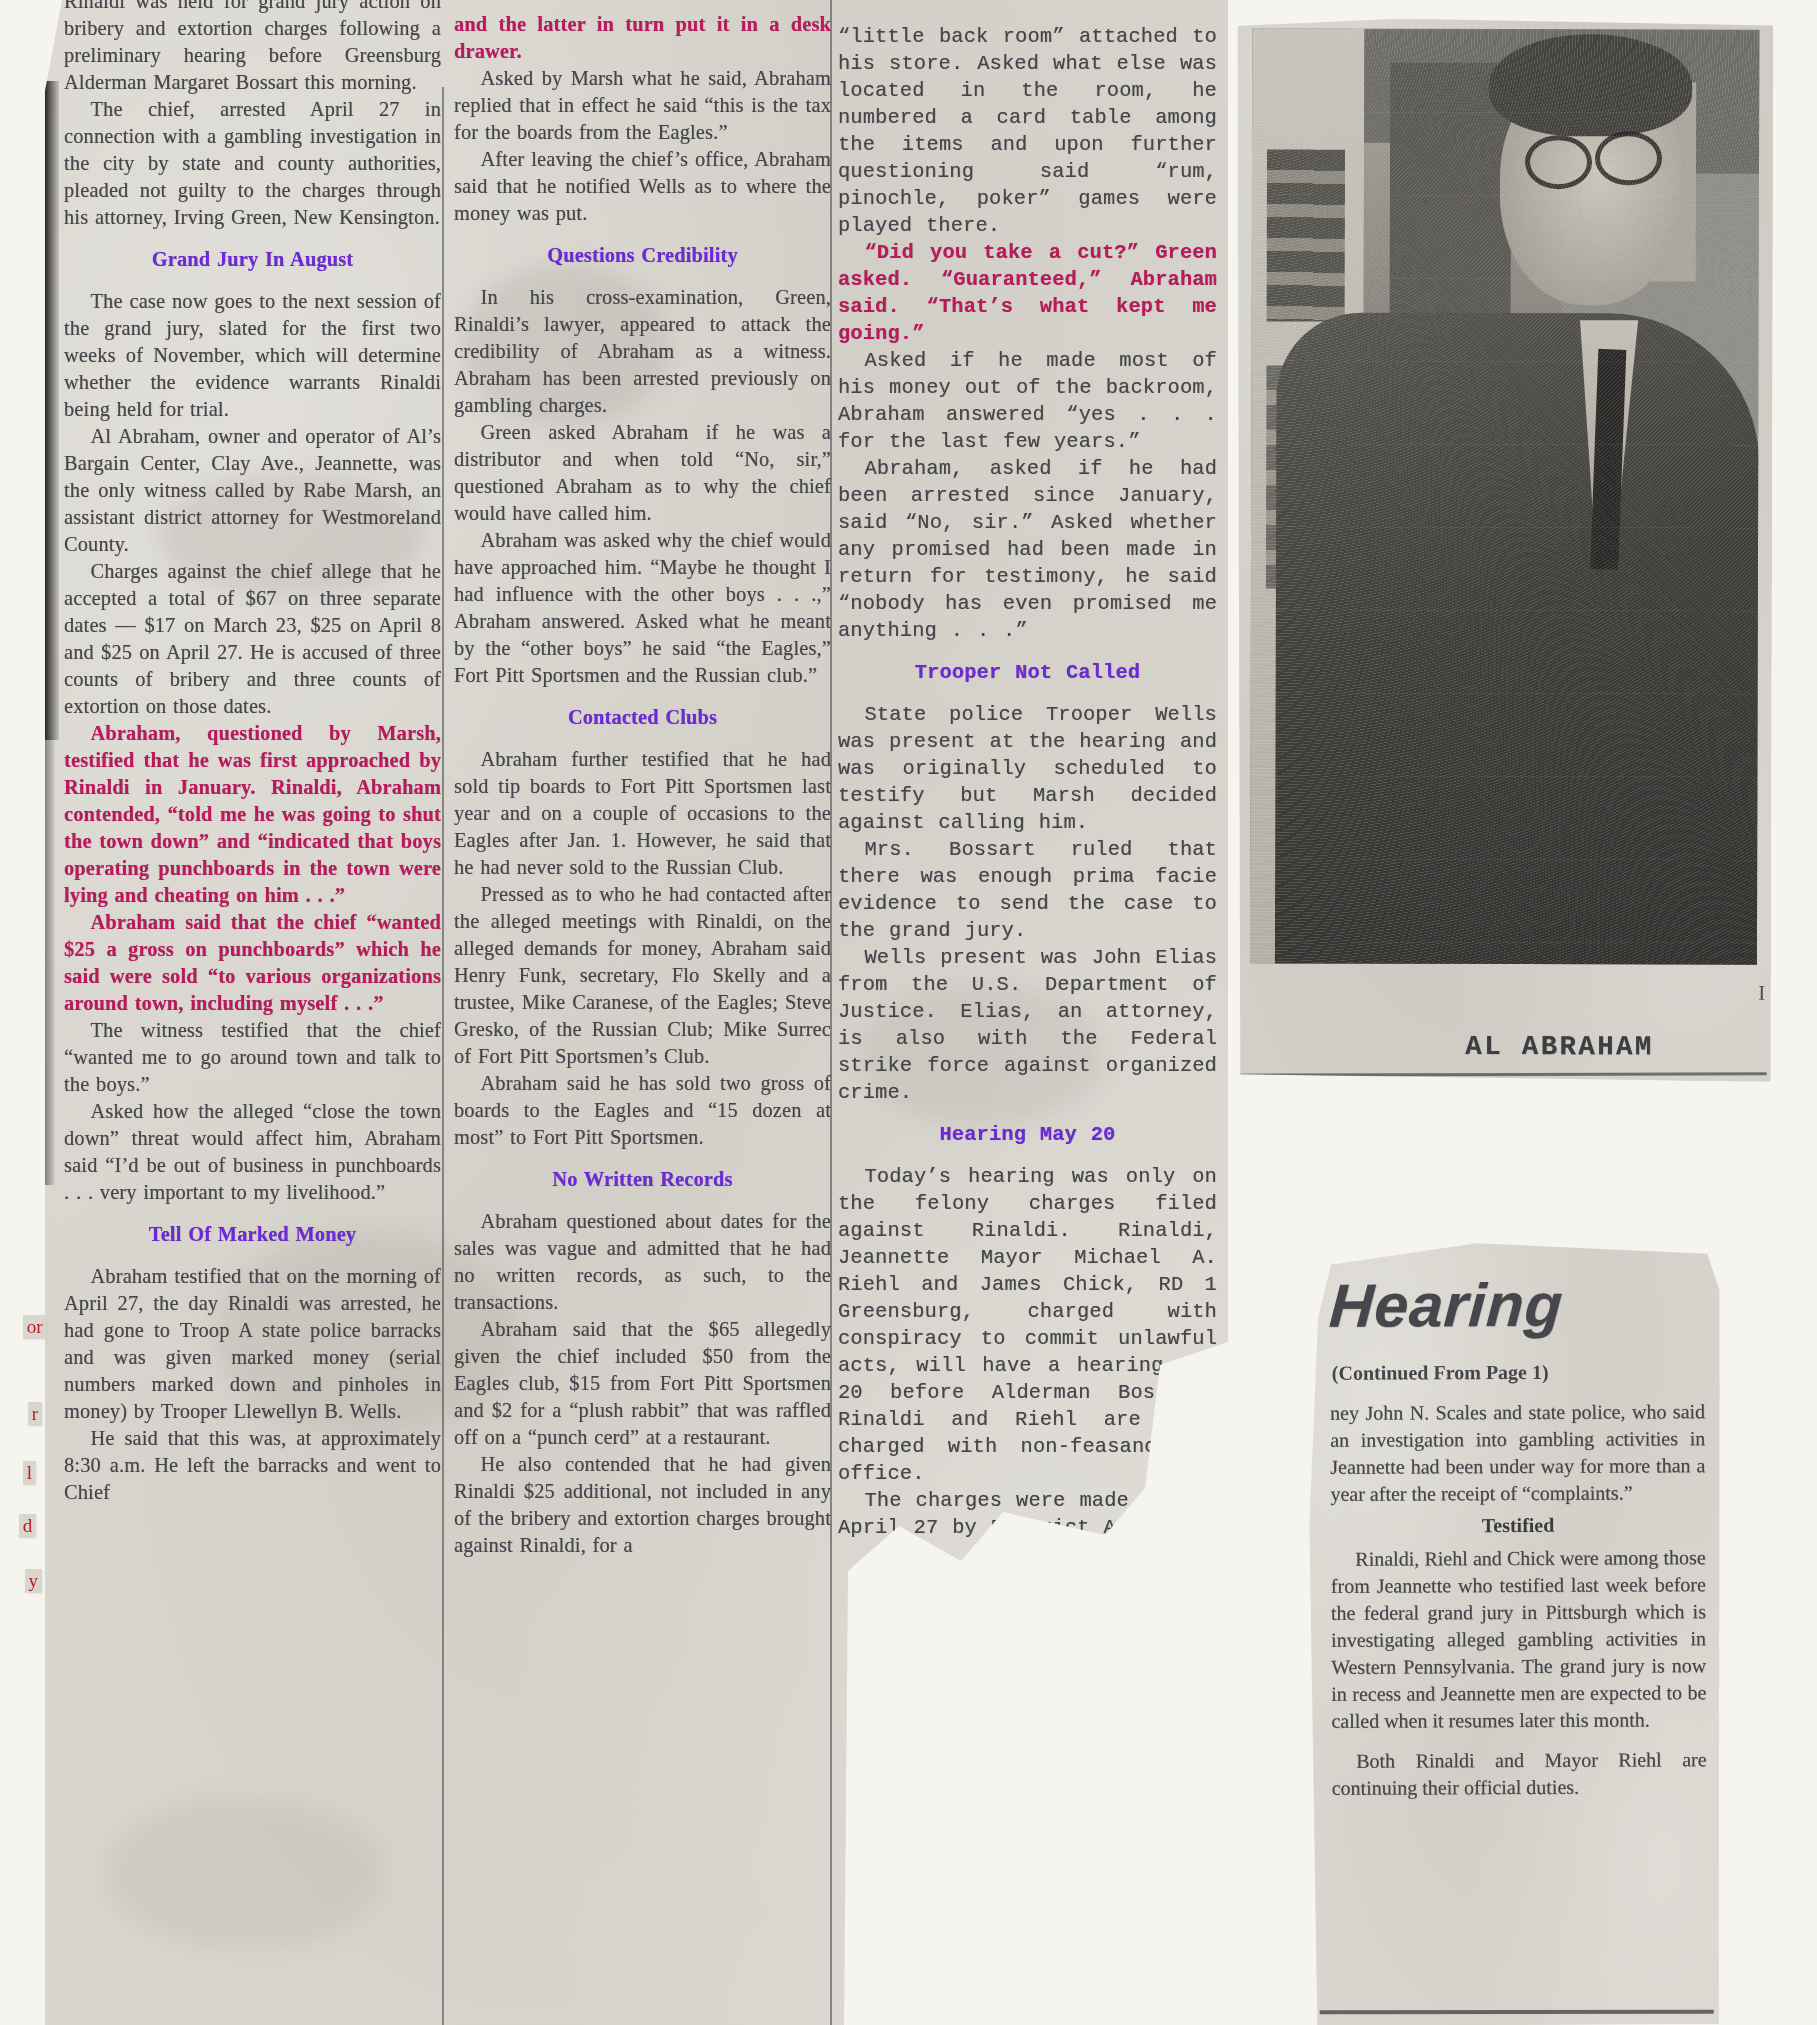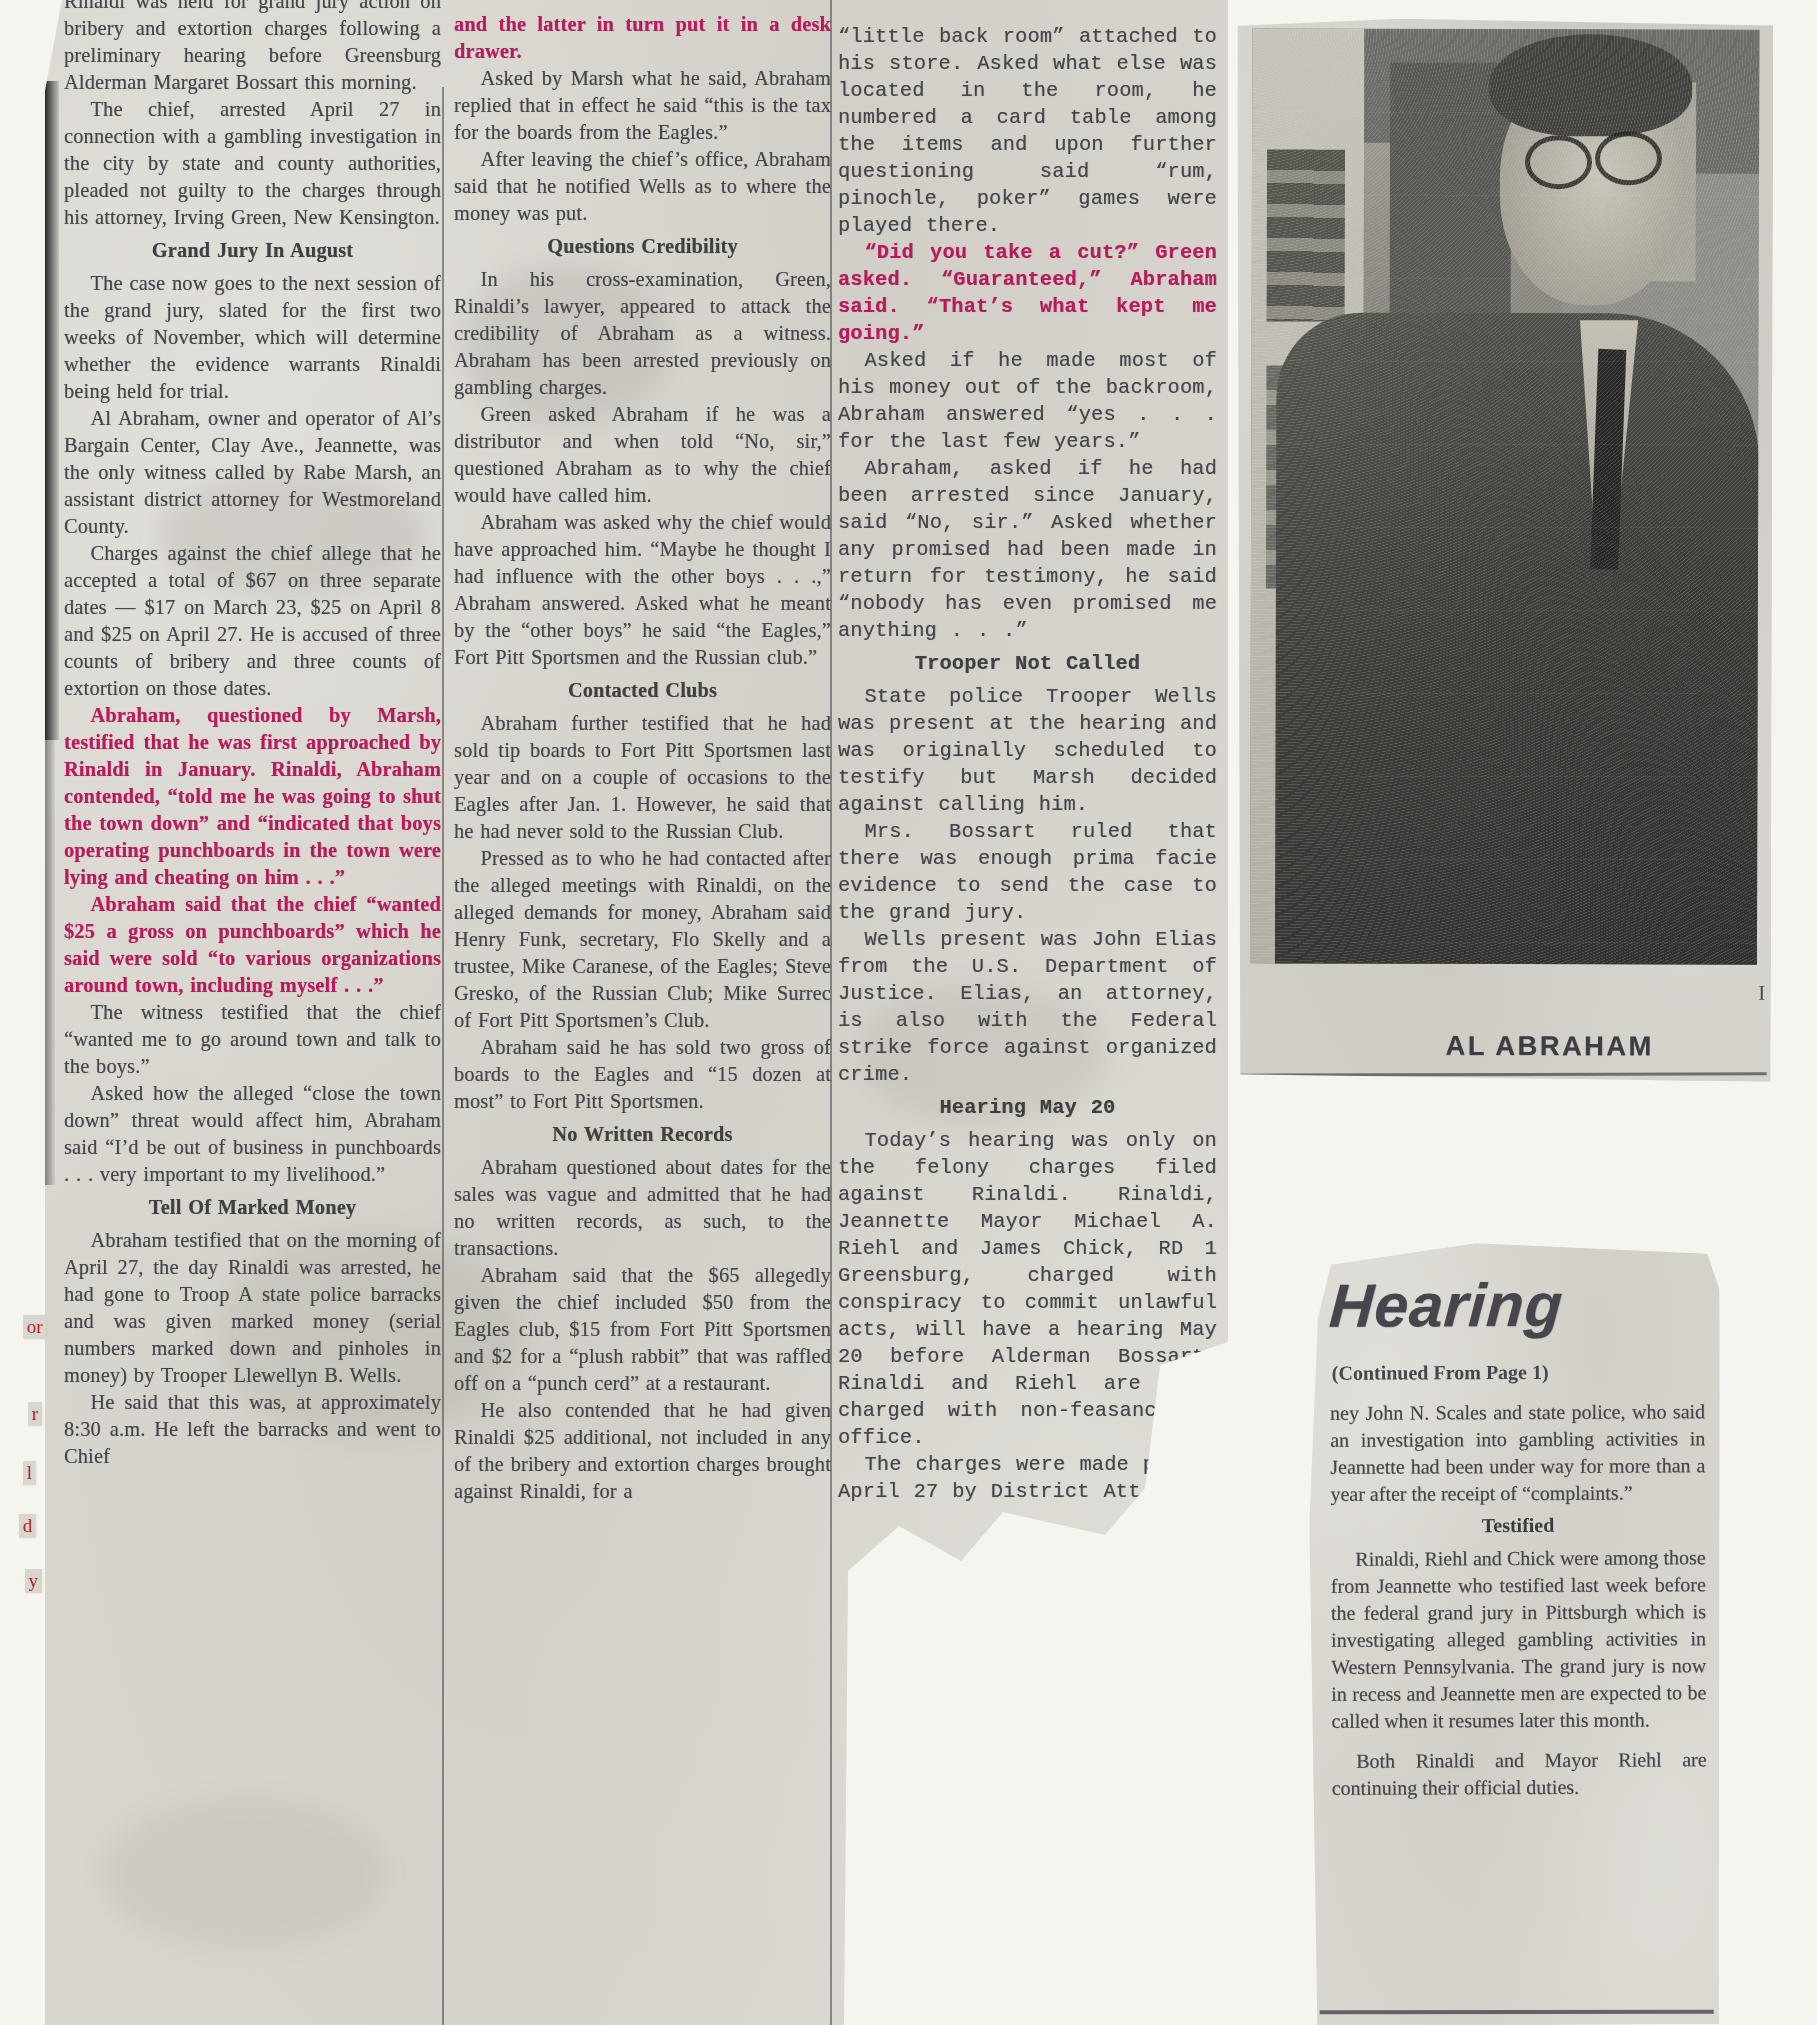--- a/index.html
+++ b/index.html
@@ -60,21 +60,21 @@
   .col{
     position:absolute;width:377px;
     font-size:20.3px;line-height:27px;
     text-align:justify;color:#45454b;
     letter-spacing:0.2px;word-spacing:1.4px;
     text-shadow:0.3px 0.3px 0.7px rgba(70,70,76,.55);
   }
   .col p{margin:0;text-indent:26.5px;}
   .col p.noind{text-indent:0;}
   .col p.b{font-weight:bold;color:#be185d;}
-  .col h4{margin:6px;text-align:center;font-size:20.3px;font-weight:bold;color:#404040;}
+  .col h4{margin:15px;text-align:center;font-size:20.3px;font-weight:bold;color:#6d28d9;}
   .col p.smallc{font-size:18px;text-indent:0;text-align:center;margin-top:48px;}
   .col1{left:19px;top:-12.3px;}
   .col2{left:409px;top:11.4px;}
   .col3{left:793px;top:23px;width:379px;font-family:Liberation Mono, monospace;}
 
   
   .clip-photo{
     left:1236px;top:19px;width:536px;height:1062px;
     background:#d2cfc8;transform:rotate(.15deg);
     clip-path:polygon(0 7.6px,161px 0,536px 5.7px,536px 1062px,5.7px 1056px);
@@ -104,21 +104,21 @@
   .shirt{left:312px;top:291px;width:91px;height:238px;
     background:linear-gradient(#c3bfb5,#a4a097);
     clip-path:polygon(18% 0,82% 0,56% 100%,36% 100%);}
   .tie{left:343px;top:320px;width:28px;height:220px;background:#2b2a28;transform:rotate(2deg);}
   .halftone{inset:0;pointer-events:none;
     background-image:
       repeating-radial-gradient(circle at 0.9px 0.9px, rgba(238,235,227,.15) 0 0.7px, transparent 0.7px 2.8px),
       repeating-linear-gradient(to bottom, rgba(255,255,255,.05) 0 0.9px, transparent 0.9px 83px);}
   .caption{
     position:absolute;right:117px;bottom:19px;
-    font-family:Liberation Sans, sans-serif;font-weight:bold;
+    font-family:Liberation Mono, monospace;font-weight:bold;
     font-size:27.4px;letter-spacing:2.4px;color:#3d3d43;
     text-shadow:0.3px 0.3px 0.7px rgba(70,70,76,.5);
   }
   .caption-rule{position:absolute;left:3.8px;right:3.8px;bottom:5.7px;height:2.8px;
     background:rgba(55,55,60,.65);transform:rotate(-.3deg);}
   .photo-frag{position:absolute;right:5.7px;bottom:76px;font-size:21px;color:#4a4a50;}
 
   
   .clip-hearing{
     left:1308px;top:1230px;width:413px;height:795px;

